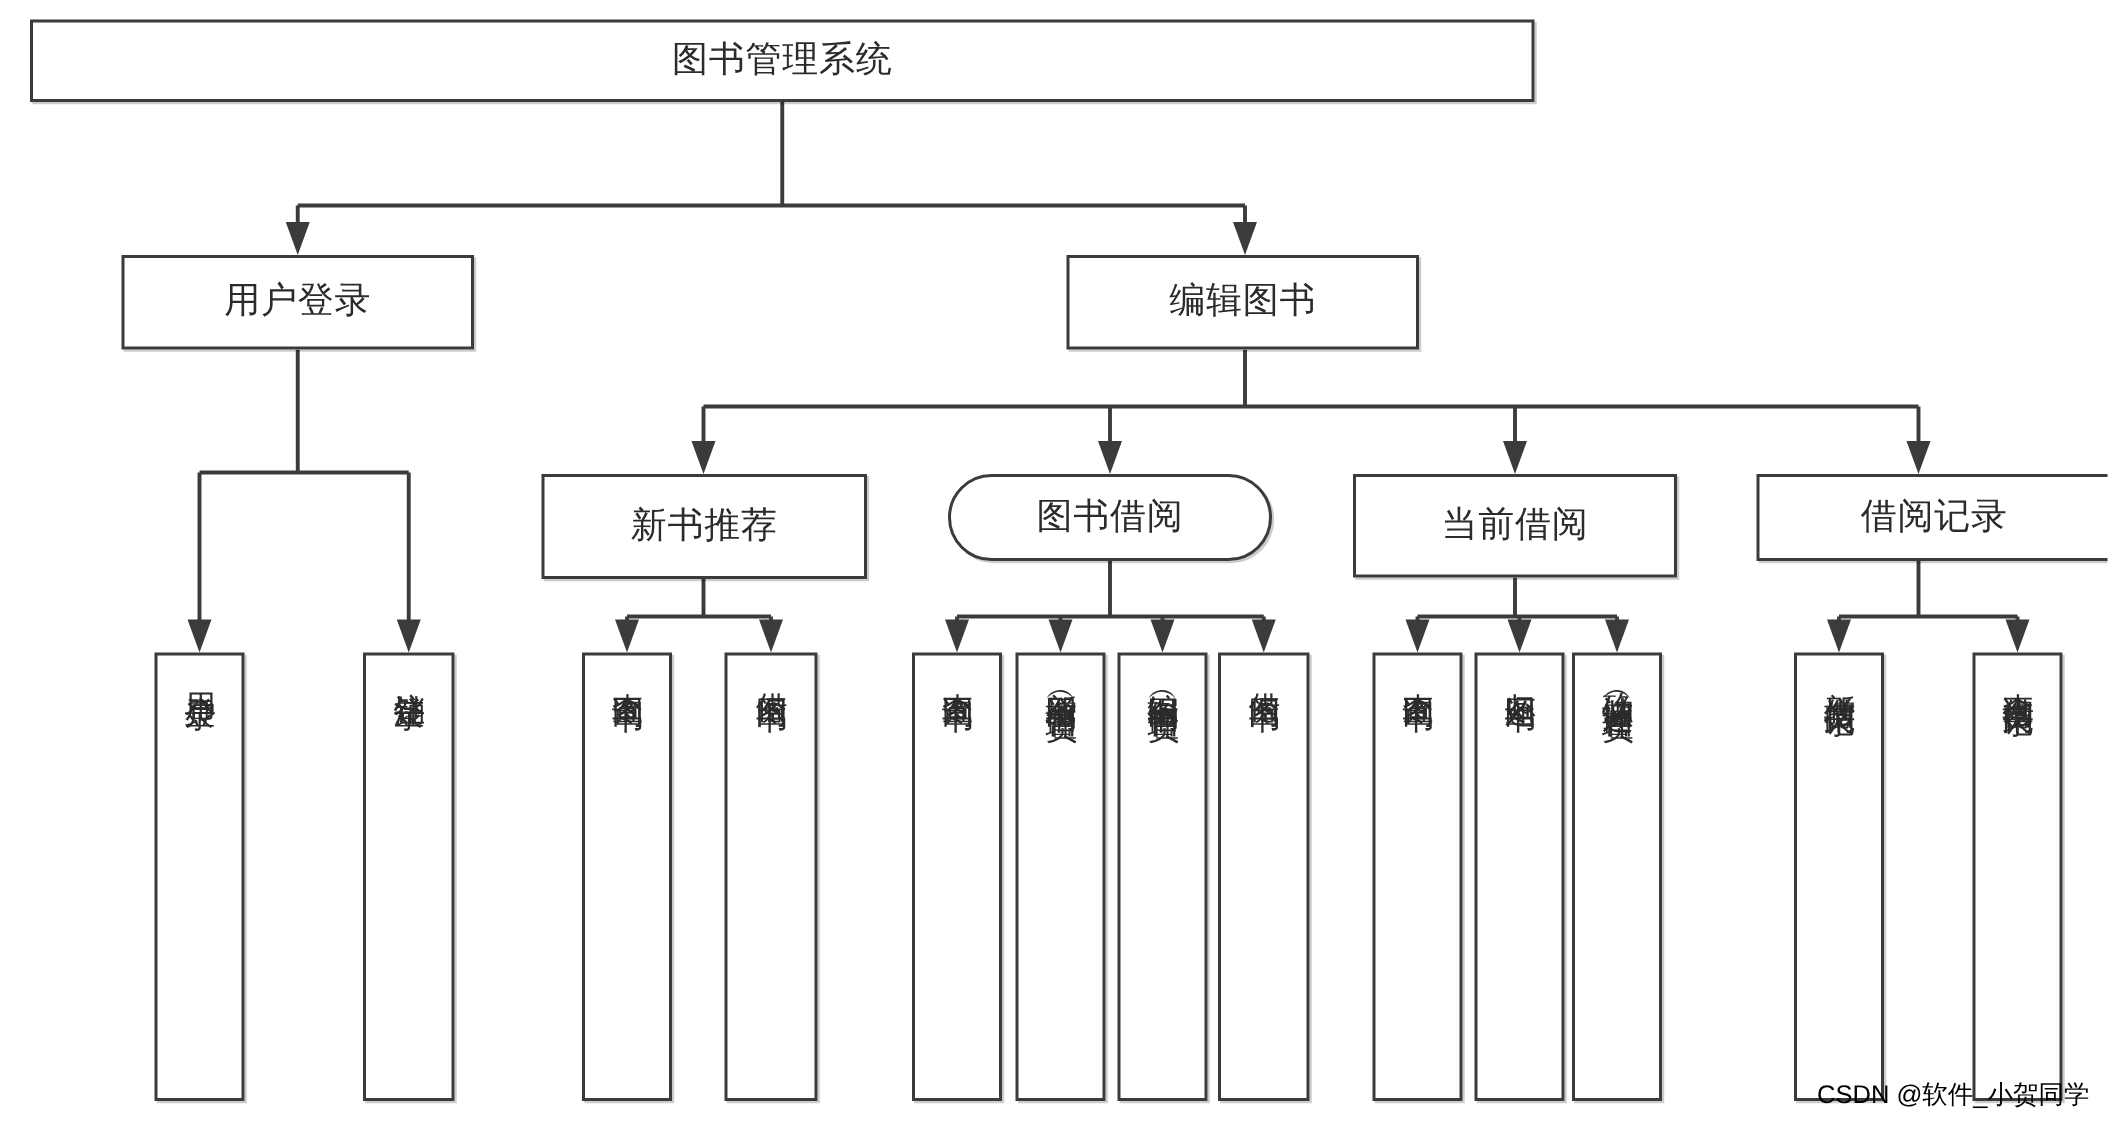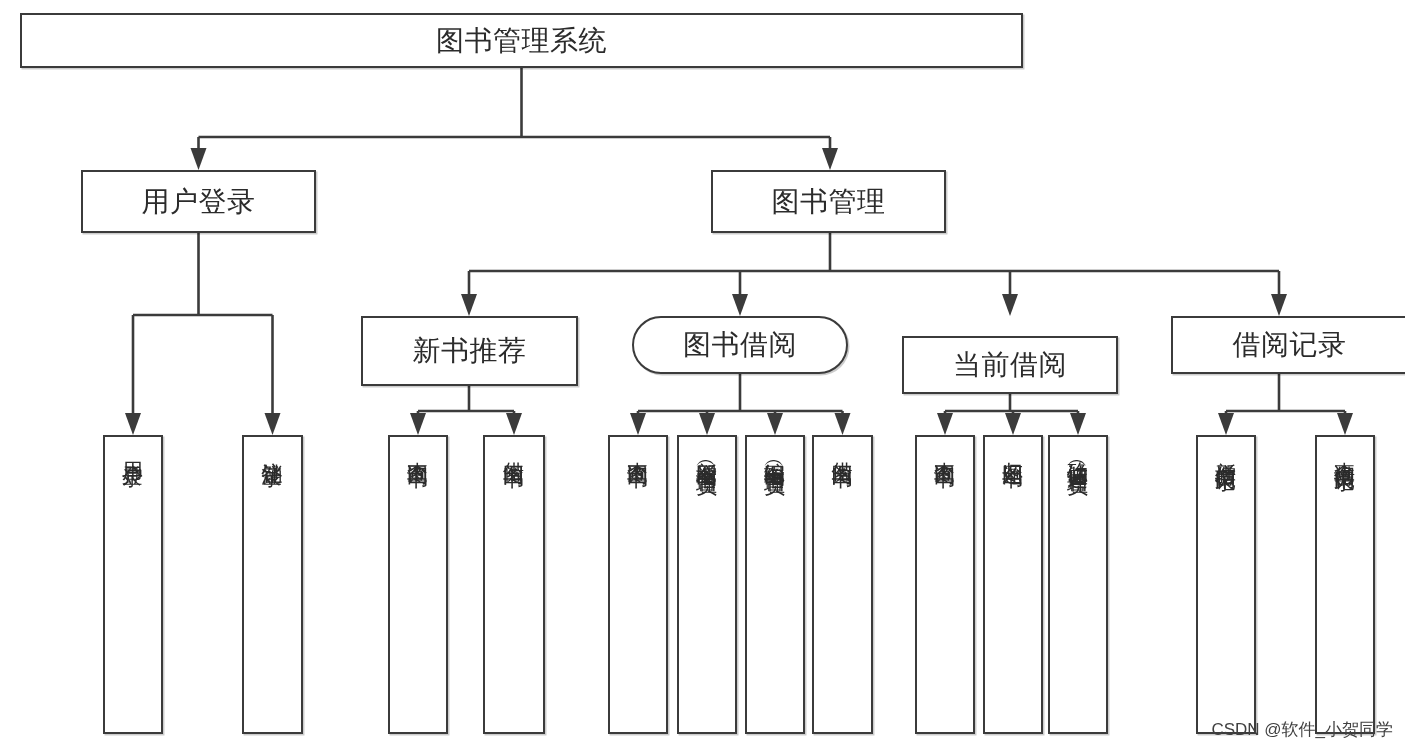--- a/index.html
+++ b/index.html
@@ -25,42 +25,42 @@
     box-shadow:1.5px 1.5px 0 rgba(0,0,0,0.20);
   }
   .node-label{
     display:block;
     line-height:1.18;
     letter-spacing:0.5px;
     white-space:nowrap;
     font-weight:400;
   }
   
-  .h-node .node-label{font-size:28px;}
+  .h-node .node-label{font-size:24px;}
   
   .leaf{padding:8px 0;align-items:flex-start;}
   .leaf .node-label{
     writing-mode:vertical-rl;
     text-orientation:upright;
     -webkit-writing-mode:vertical-rl;
     font-size:21px;
     line-height:1.1;
     letter-spacing:2px;
     white-space:pre;
   }
   svg.links{position:absolute;left:0;top:0;width:1405px;height:747px;z-index:1;}
   svg.links path,svg.links line{
     stroke:#3b3b3b;stroke-width:2.6;fill:none;stroke-linecap:butt;
   }
   .arrowhead{fill:#3b3b3b;}
   #watermark{
     position:absolute;
     right:12px;bottom:6px;
     font-size:17px;
-    color:#404040;
+    color:#000000;
     z-index:20;
     white-space:nowrap;
     font-family:"Liberation Sans","DejaVu Sans",sans-serif;
   }
 </style>
 </head>
 <body>
 
 <div id="diagram">
 
@@ -128,32 +128,32 @@
 
   <div class="node h-node" style="left:20px;top:13px;width:1003px;height:55px;">
     <span class="node-label">图书管理系统</span>
   </div>
 
   <div class="node h-node" style="left:81px;top:170px;width:235px;height:63px;">
     <span class="node-label">用户登录</span>
   </div>
 
   <div class="node h-node" style="left:711px;top:170px;width:235px;height:63px;">
-    <span class="node-label">图书管理</span>
+    <span class="node-label">编辑图书</span>
   </div>
 
   <div class="node h-node" style="left:361px;top:316px;width:217px;height:70px;">
     <span class="node-label">新书推荐</span>
   </div>
 
   <div class="node h-node" style="left:632px;top:316px;width:216px;height:58px;border-radius:29px;">
     <span class="node-label">图书借阅</span>
   </div>
 
-  <div class="node h-node" style="left:902px;top:316px;width:216px;height:58px;margin-top:20px;">
+  <div class="node h-node" style="left:902px;top:316px;width:216px;height:69px;">
     <span class="node-label">当前借阅</span>
   </div>
 
   <div class="node h-node" style="left:1171px;top:316px;width:237px;height:58px;">
     <span class="node-label">借阅记录</span>
   </div>
 
   <div class="node leaf" style="left:103px;top:435px;width:60px;height:299px;">
     <span class="node-label">用户登录</span>
   </div>

